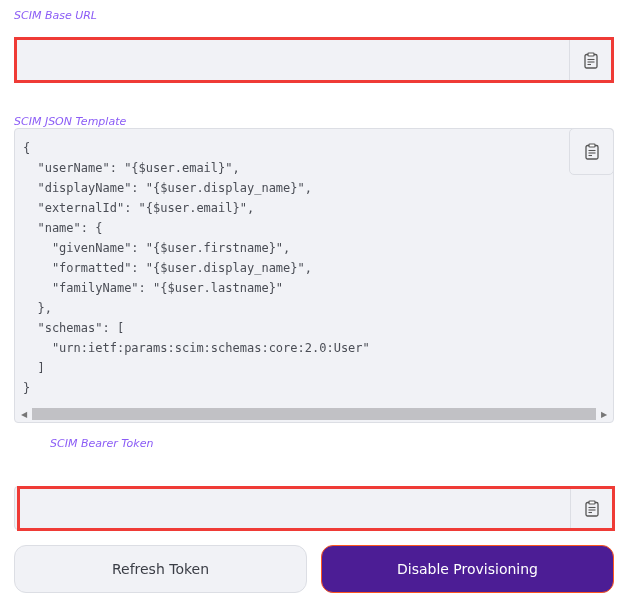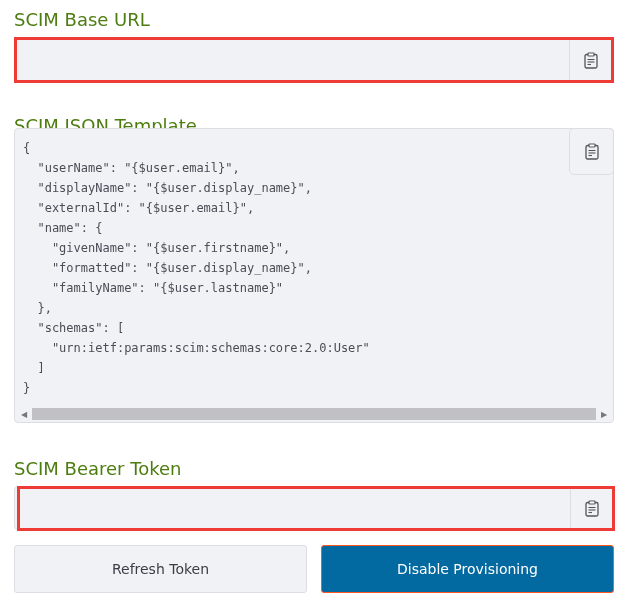--- a/index.html
+++ b/index.html
@@ -1,29 +1,29 @@
 <!DOCTYPE html>
 <html><head>
 <meta charset="utf-8">
 <style>
   html, body { margin:0; padding:0; background:#ffffff; }
   body { width:626px; height:598px; position:relative; font-family:"DejaVu Sans","Liberation Sans",sans-serif; color:#3a3d45; overflow:hidden; }
-  .label { position:absolute; left:14px; font-size:18px; color:#4d7c0f; }
+  .label { position:absolute; left:14px; font-size:11px; color:#8b5cf6;font-style:italic; }
   .field { position:absolute; background:#f1f2f6; border:1px solid #dcdee4; border-radius:4px; box-sizing:border-box; }
   .outline { position:absolute; border:3px solid #ef3b36; box-sizing:border-box; pointer-events:none; }
   .copy-btn { position:absolute; top:0; right:0; bottom:0; width:42px; border-left:1px solid #dcdee4; display:flex; align-items:center; justify-content:center; cursor:pointer; }
   .copy-float { position:absolute; width:45px; height:47px; border:1px solid #dcdee4; border-radius:5px; background:#f1f2f6; display:flex; align-items:center; justify-content:center; cursor:pointer; box-sizing:border-box; }
   pre.code { position:absolute; margin:0; left:8px; top:9px; font-family:"DejaVu Sans Mono","Liberation Mono",monospace; font-size:12px; line-height:20px; color:#4a4d55; white-space:pre; }
   .hscroll { position:absolute; left:1px; right:1px; bottom:1px; height:14px; display:flex; align-items:center; }
   .hscroll .arrow { width:16px; height:14px; display:flex; align-items:center; justify-content:center; font-size:8px; color:#777; cursor:pointer; }
   .hscroll .track { flex:1; height:12px; position:relative; }
   .hscroll .thumb { position:absolute; left:0; right:0; top:0; bottom:0; background:#c1c1c5; cursor:pointer; }
-  .btn { position:absolute; height:48px; border-radius:3px; box-sizing:border-box; display:flex; align-items:center; justify-content:center; font-size:14px; cursor:pointer; }
+  .btn { position:absolute; height:48px; border-radius:12px; box-sizing:border-box; display:flex; align-items:center; justify-content:center; font-size:14px; cursor:pointer; }
   .btn-secondary { background:#f1f2f6; border:1px solid #dcdee4; color:#3a3d45; }
-  .btn-danger { background:#0369a1; border:1px solid #fd561f; color:#ffffff; }
+  .btn-danger { background:#4c1d95; border:1px solid #fd561f; color:#ffffff; }
 </style>
 </head>
 <body>
 
 <div class="label" style="top:9px;">SCIM Base URL</div>
 <div class="field" style="left:14px; top:38px; width:599px; height:44px;">
   <span style="position:absolute;left:10px;top:13px;font-size:13px;"></span>
   <div class="copy-btn">
     <svg width="14" height="17" viewBox="0 0 14 17">
         <rect x="1" y="2.5" width="12" height="13.5" rx="1.5" fill="none" stroke="#555" stroke-width="1.3"></rect>
@@ -62,21 +62,21 @@
   </div>
   <div class="hscroll">
     <div class="arrow">◀</div>
     <div class="track">
       <div class="thumb"></div>
     </div>
     <div class="arrow">▶</div>
   </div>
 </div>
 
-<div class="label" style="top:458px;">SCIM Bearer Token</div>
+<div class="label" style="top:437px;margin-left:36px;">SCIM Bearer Token</div>
 <div class="field" style="left:14px; top:486px; width:600px; height:44px;">
   <span style="position:absolute;left:10px;top:13px;font-size:13px;"></span>
   <div class="copy-btn">
     <svg width="14" height="17" viewBox="0 0 14 17">
         <rect x="1" y="2.5" width="12" height="13.5" rx="1.5" fill="none" stroke="#555" stroke-width="1.3"></rect>
         <rect x="4" y="1" width="6" height="3" rx="0.8" fill="#fff" stroke="#555" stroke-width="1.2"></rect>
         <line x1="3.5" y1="7.5" x2="10.5" y2="7.5" stroke="#555" stroke-width="1.1"></line>
         <line x1="3.5" y1="10" x2="10.5" y2="10" stroke="#555" stroke-width="1.1"></line>
         <line x1="3.5" y1="12.5" x2="7" y2="12.5" stroke="#555" stroke-width="1.1"></line>
       </svg>

